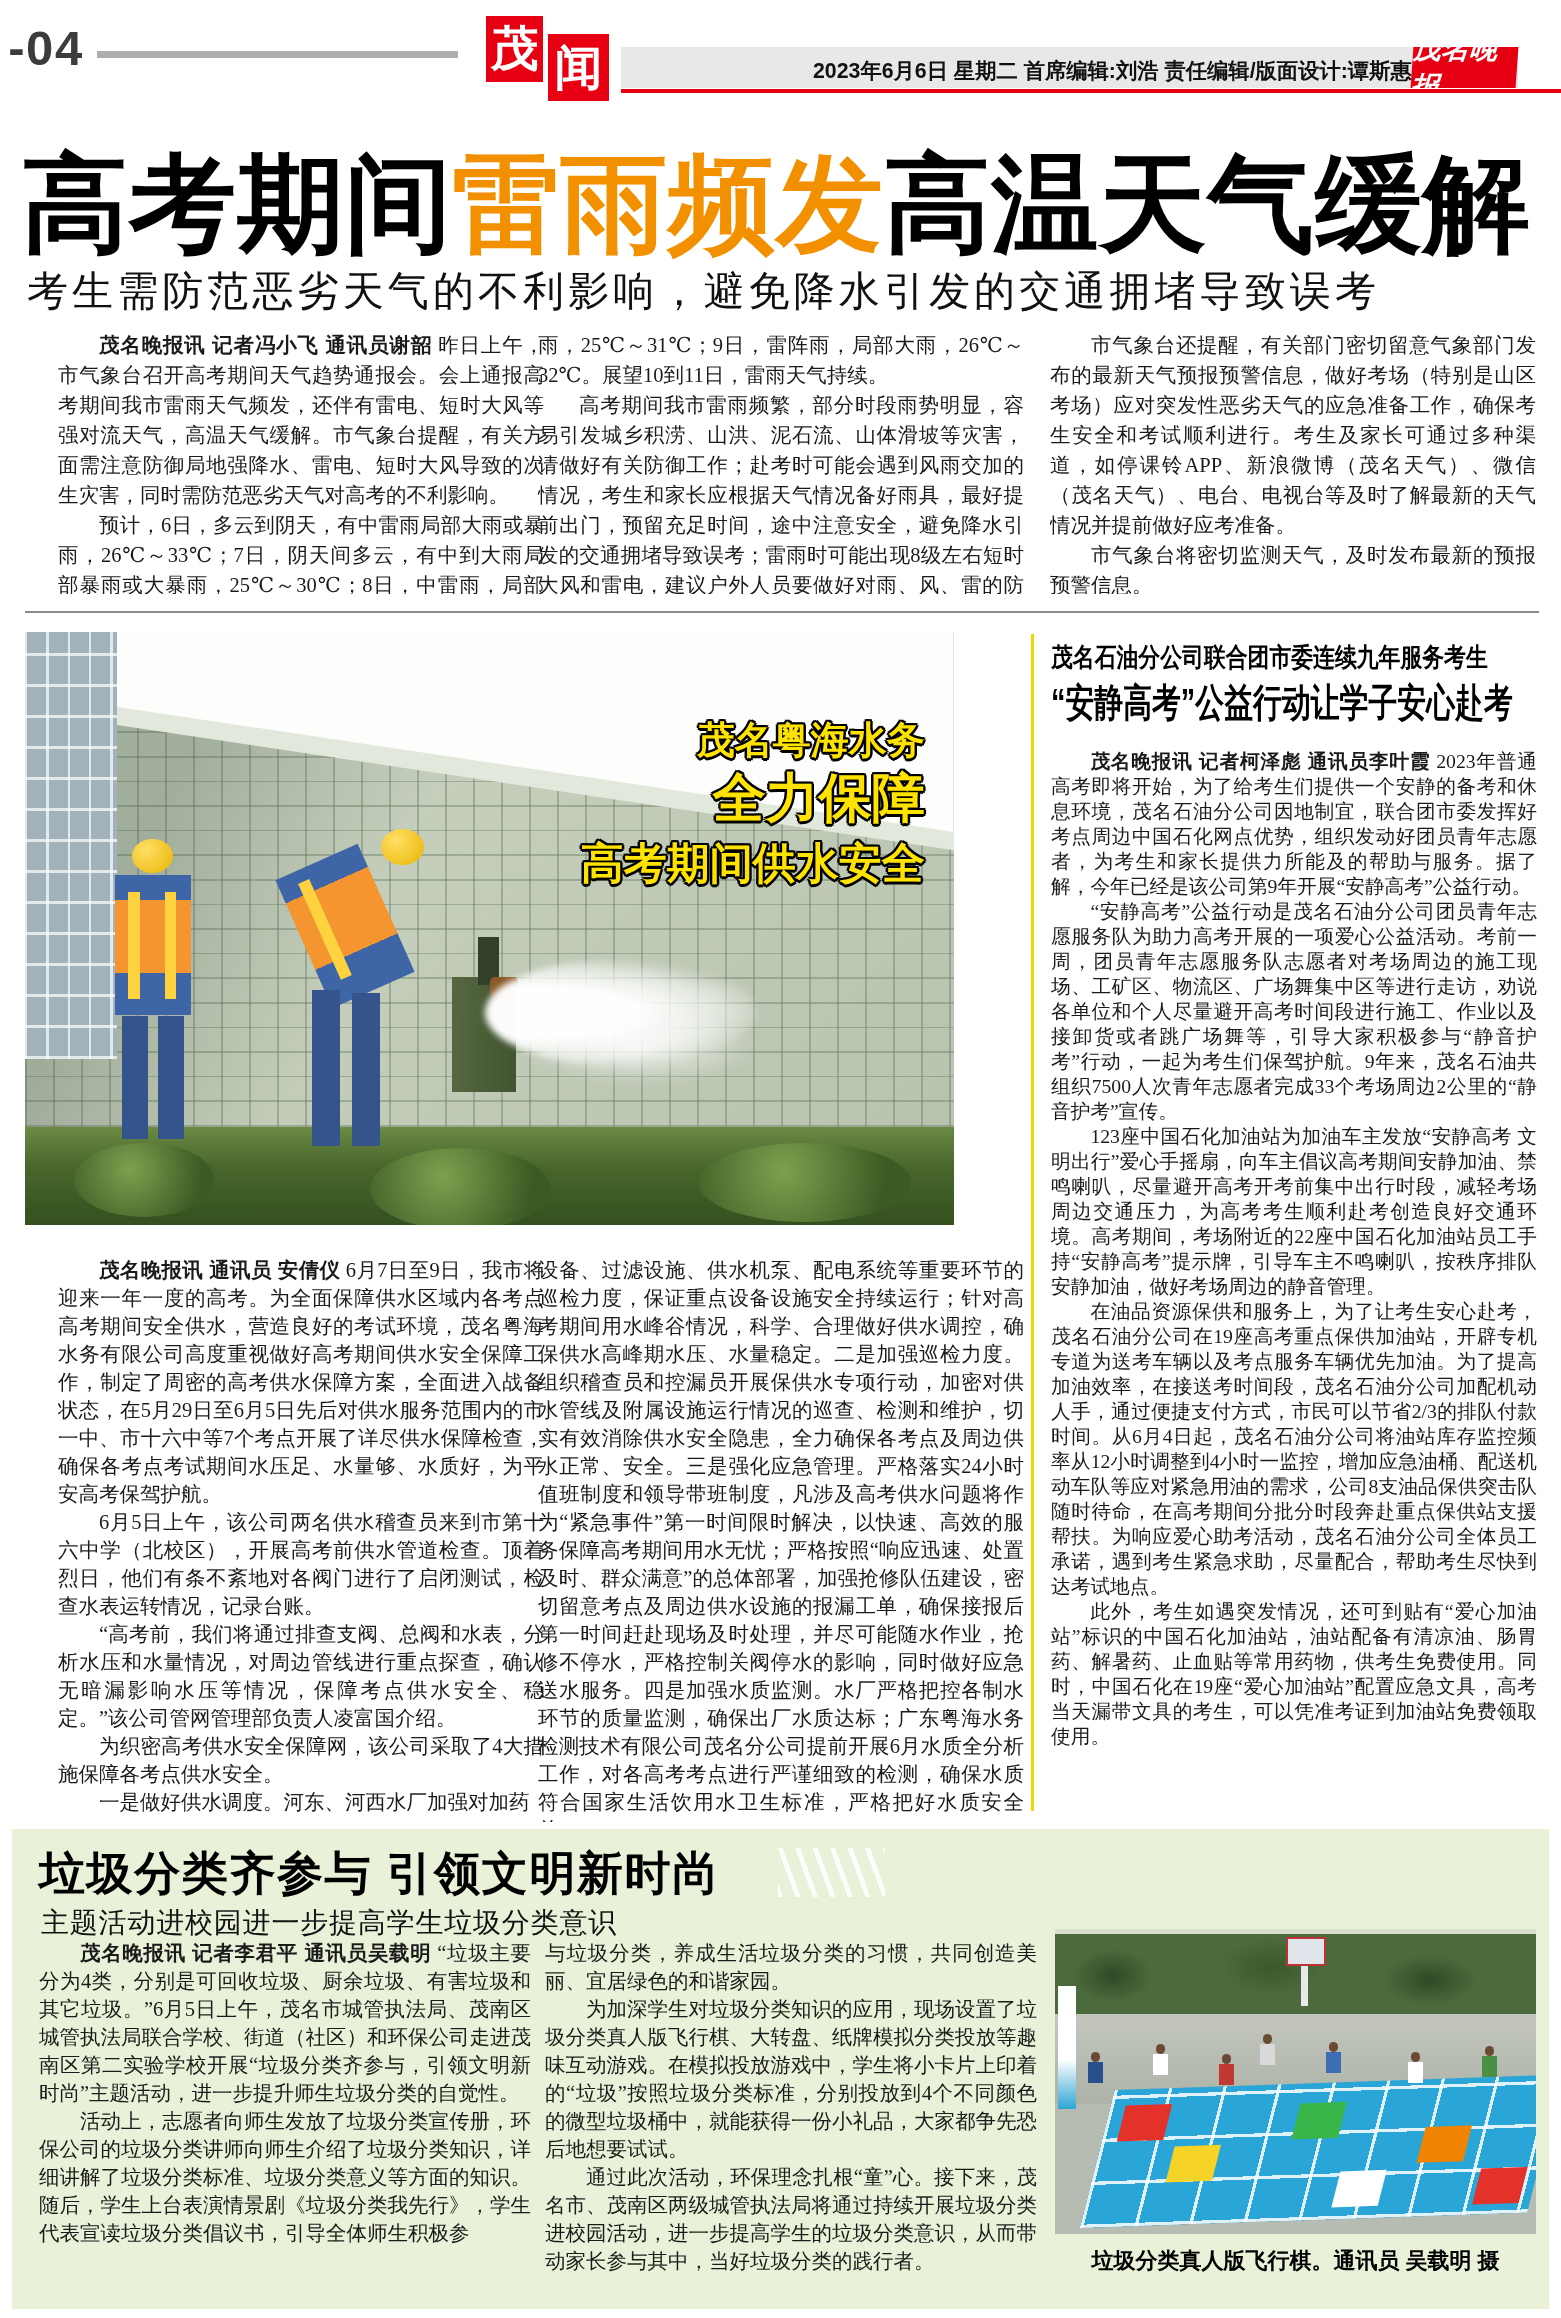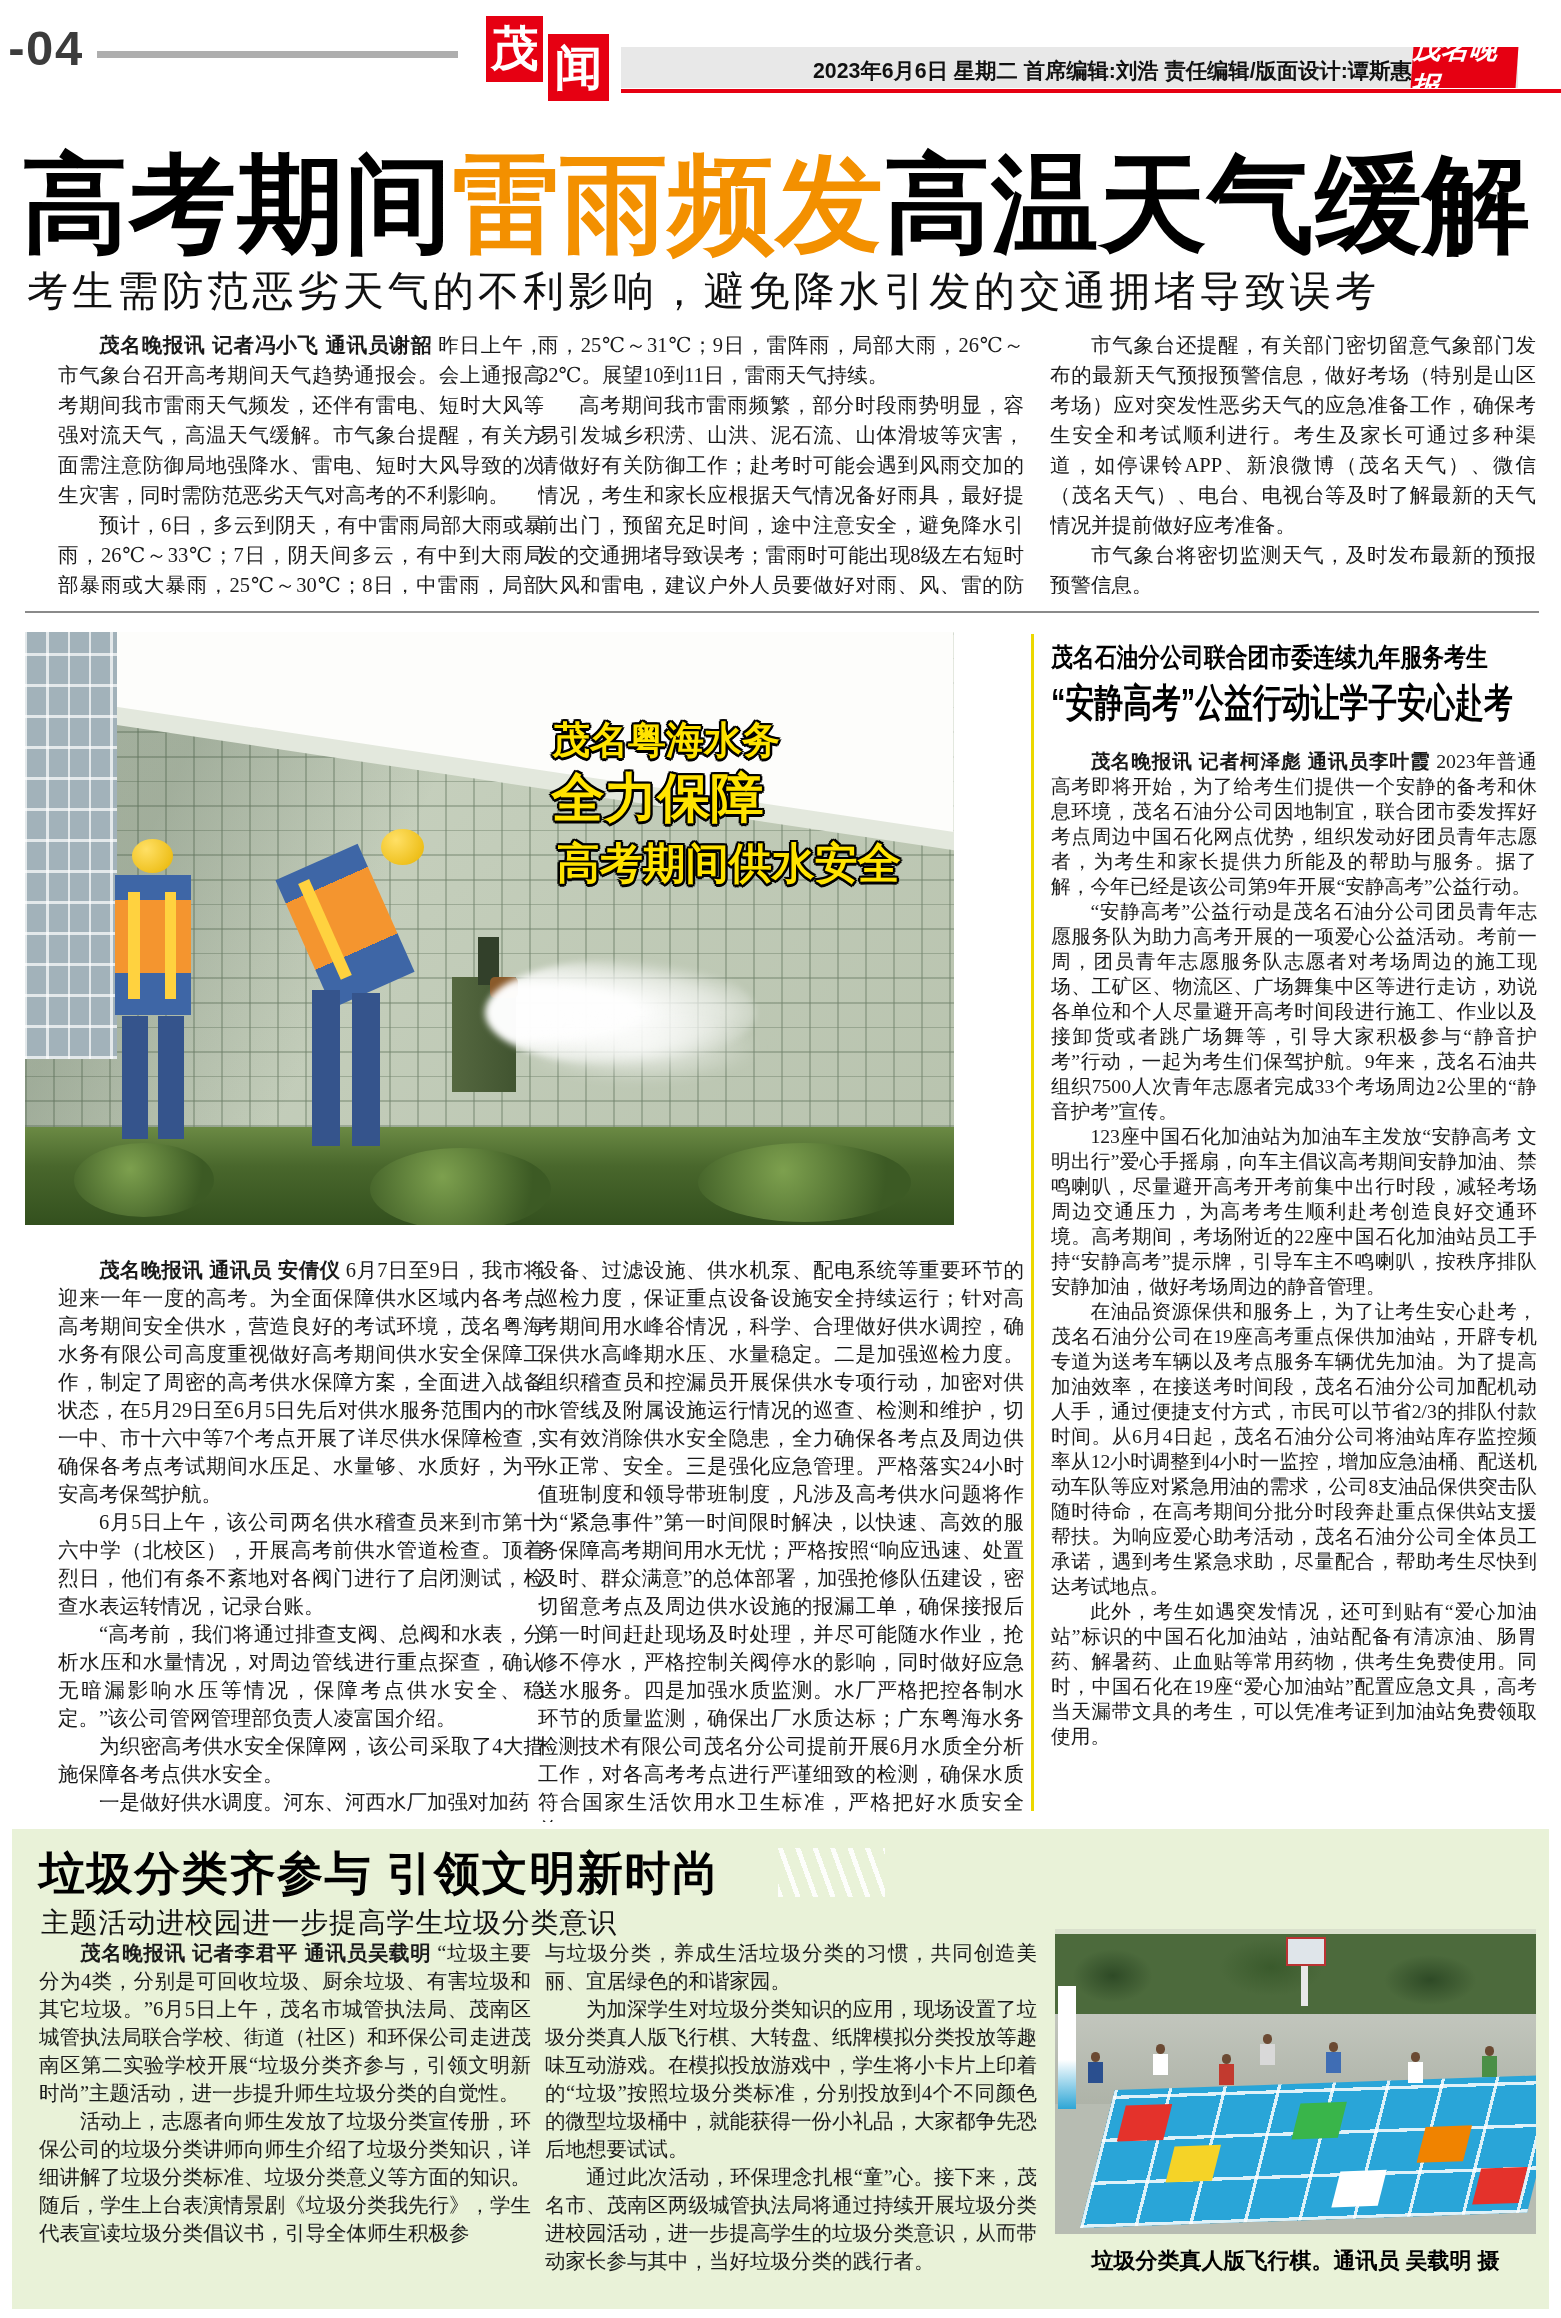--- a/index.html
+++ b/index.html
@@ -62,22 +62,22 @@
   .p1-water{left:460px;top:327px;width:271px;height:107px;border-radius:50%;
      background:radial-gradient(ellipse at 15% 50%, rgba(255,255,255,.98) 0 35%, rgba(255,255,255,.55) 60%, transparent 78%);
      filter:blur(3.3px);}
   .p1-mist{left:492px;top:378px;width:246px;height:74px;border-radius:50%;
      background:radial-gradient(ellipse, rgba(255,255,255,.75), transparent 70%);filter:blur(5.7px);}
   .worker{position:absolute;}
   .helmet{position:absolute;border-radius:50%;background:radial-gradient(circle at 35% 30%,#ffe066,#e8b400);}
   .torso{position:absolute;background:linear-gradient(180deg,#3e66a6 0 18%, #f4952f 18% 70%, #3e66a6 70% 100%);}
   .vestband{position:absolute;background:#ffd23f;}
   .leg{position:absolute;background:#35548c;}
-  .p1-text{left:524px;top:89px;color:#ffe300;font-weight:700;line-height:1;
-     text-shadow:2.5px 0 0 #000,-2.5px 0 0 #000,0 2.5px 0 #000,0 -2.5px 0 #000,1.6px 1.6px 0 #000,-1.6px -1.6px 0 #000,1.6px -1.6px 0 #000,-1.6px 1.6px 0 #000;}
+  .p1-text{left:548px;top:89px;color:#ffe300;font-weight:700;line-height:1;
+     text-shadow:2.5px 0 0 #000,-2.5px 0 0 #000,0 2.5px 0 #000,0 -2.5px 0 #000,1.6px 1.6px 0 #000,-1.6px -1.6px 0 #000,1.6px -1.6px 0 #000,-1.6px 1.6px 0 #000;text-align:right;}
   .p1-l1{font-size:38px;margin:0 0 11.5px 3.3px;}
   .p1-l2{font-size:53px;margin:0 0 18px 3px;}
   .p1-l3{font-size:43px;margin-left:8.2px;}
 
   .vcaption{left:942px;top:1041px;width:84px;font-size:25.4px;font-weight:700;line-height:47px;
      letter-spacing:1.6px;word-break:break-all;color:#000;}
   .yrule{left:1031px;top:634px;width:3.3px;height:1177px;background:#ecd800;}
 
   
   .kicker{left:1051px;top:640px;font-size:26px;font-weight:700;white-space:nowrap;

